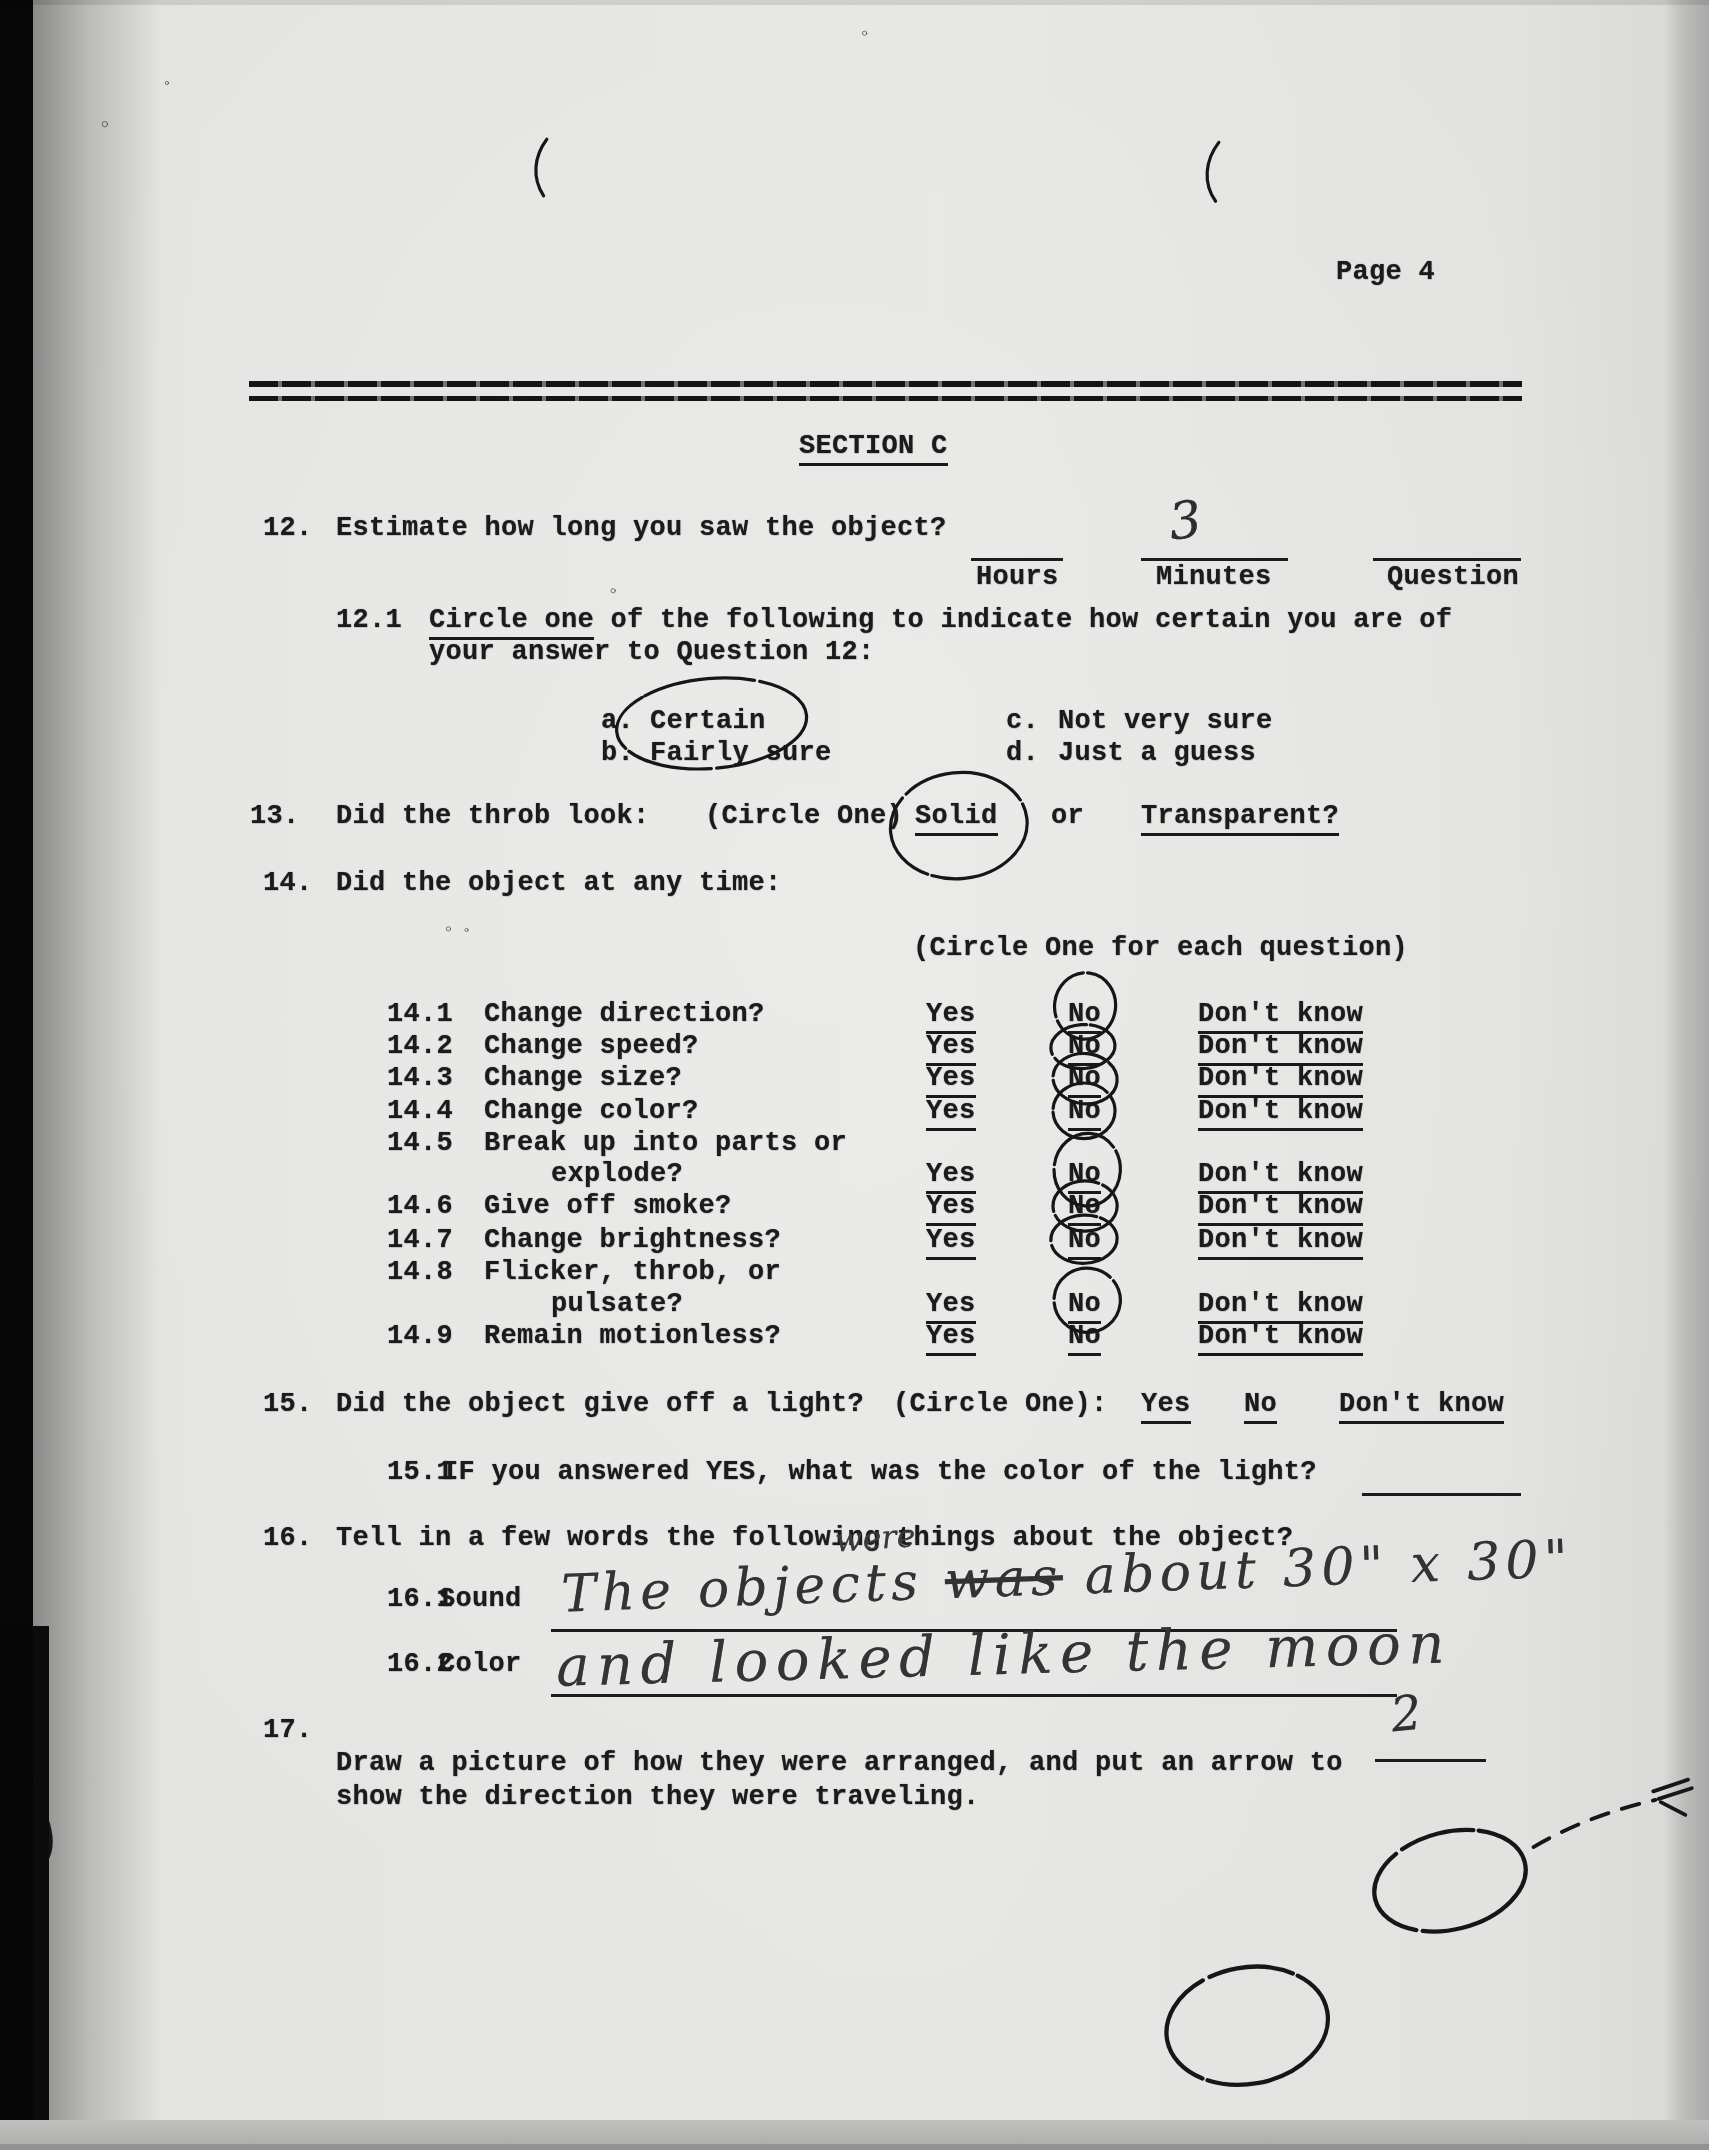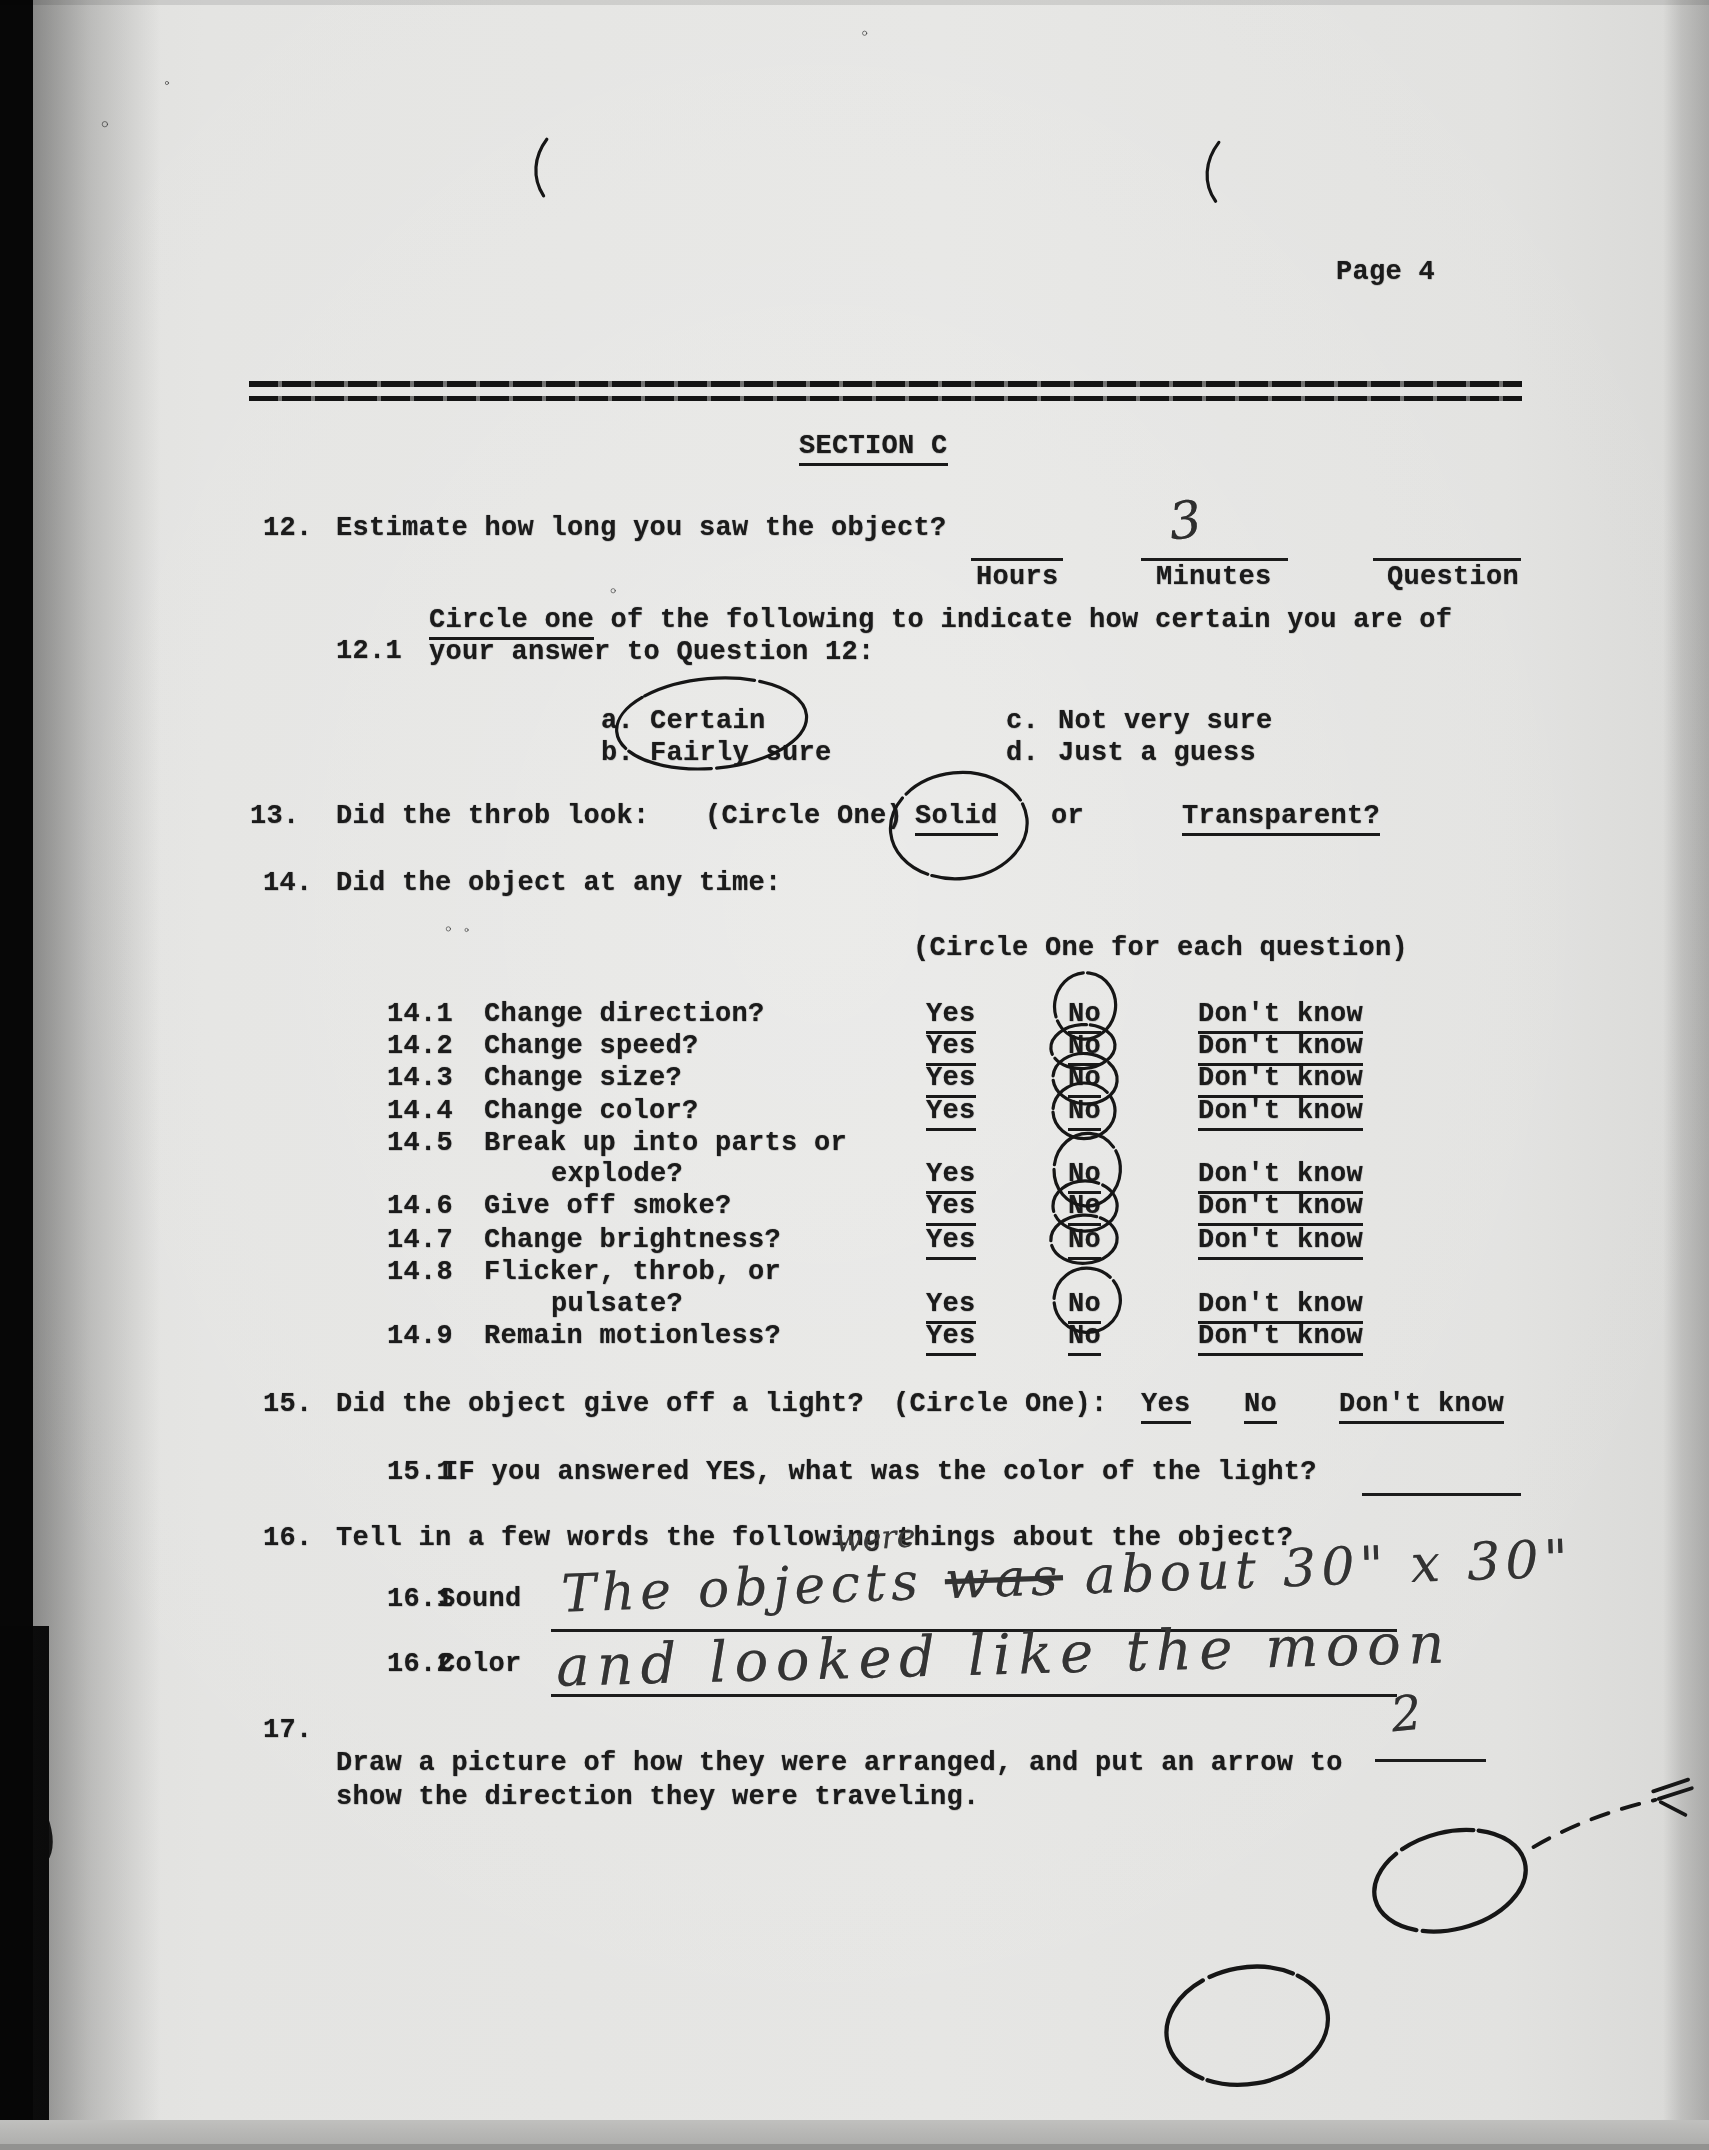--- a/index.html
+++ b/index.html
@@ -46,38 +46,38 @@
   <div class="t" style="left:263px;top:513px">12.</div>
   <div class="t" style="left:336px;top:513px">Estimate how long you saw the object?</div>
   <div class="hw" style="left:1169px;top:491px;font-size:51px;transform:rotate(-7deg)">3</div>
   <div class="bl" style="left:971px;top:531px;width:92px"></div>
   <div class="bl" style="left:1141px;top:531px;width:147px"></div>
   <div class="bl" style="left:1373px;top:531px;width:148px"></div>
   <div class="t" style="left:976px;top:562px">Hours</div>
   <div class="t" style="left:1156px;top:562px">Minutes</div>
   <div class="t" style="left:1387px;top:562px">Question</div>
 
-  <div class="t" style="left:336px;top:636px">12.1</div>
+  <div class="t" style="left:336px;top:605px">12.1</div>
   <div class="t" style="left:429px;top:605px"><span class="u">Circle one</span><span> of the following to indicate how certain you are of</span></div>
   <div class="t" style="left:429px;top:637px">your answer to Question 12:</div>
   <div class="t" style="left:601px;top:706px">a.</div>
   <div class="t" style="left:650px;top:706px">Certain</div>
   <div class="t" style="left:601px;top:738px">b.</div>
   <div class="t" style="left:650px;top:738px">Fairly sure</div>
   <div class="t" style="left:1006px;top:706px">c.</div>
   <div class="t" style="left:1058px;top:706px">Not very sure</div>
   <div class="t" style="left:1006px;top:738px">d.</div>
   <div class="t" style="left:1058px;top:738px">Just a guess</div>
 
   <div class="t" style="left:250px;top:801px">13.</div>
   <div class="t" style="left:336px;top:801px">Did the throb look:</div>
   <div class="t" style="left:705px;top:801px">(Circle One)</div>
   <div class="t" style="left:915px;top:801px"><span class="u">Solid</span></div>
   <div class="t" style="left:1051px;top:801px">or</div>
-  <div class="t" style="left:1182px;top:801px"><span class="u">Transparent?</span></div>
+  <div class="t" style="left:1141px;top:801px"><span class="u">Transparent?</span></div>
 
   <div class="t" style="left:263px;top:868px">14.</div>
   <div class="t" style="left:336px;top:868px">Did the object at any time:</div>
   <div class="t" style="left:913px;top:933px">(Circle One for each question)</div>
 
   <div class="t" style="left:387px;top:999px">14.1</div>
   <div class="t" style="left:484px;top:999px">Change direction?</div>
   <div class="t" style="left:926px;top:999px"><span class="u">Yes</span></div>
   <div class="t" style="left:1068px;top:999px"><span class="u">No</span></div>
   <div class="t" style="left:1198px;top:999px"><span class="u">Don't know</span></div>

